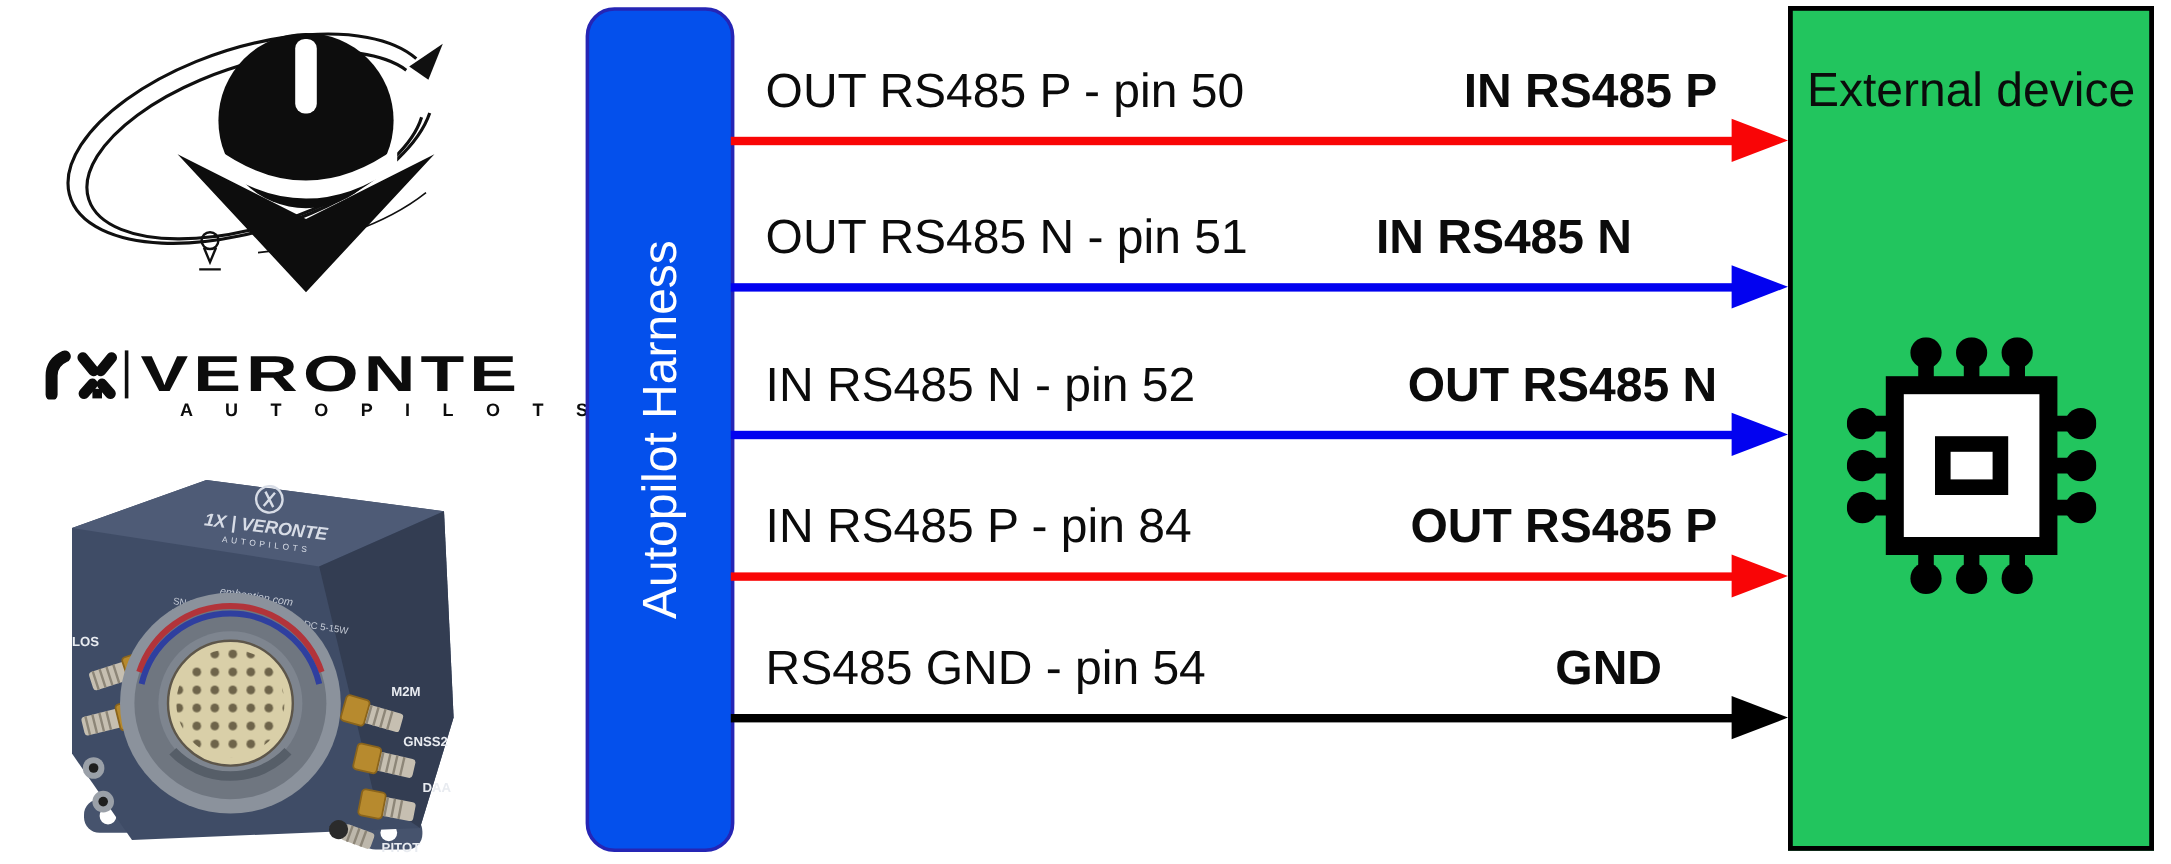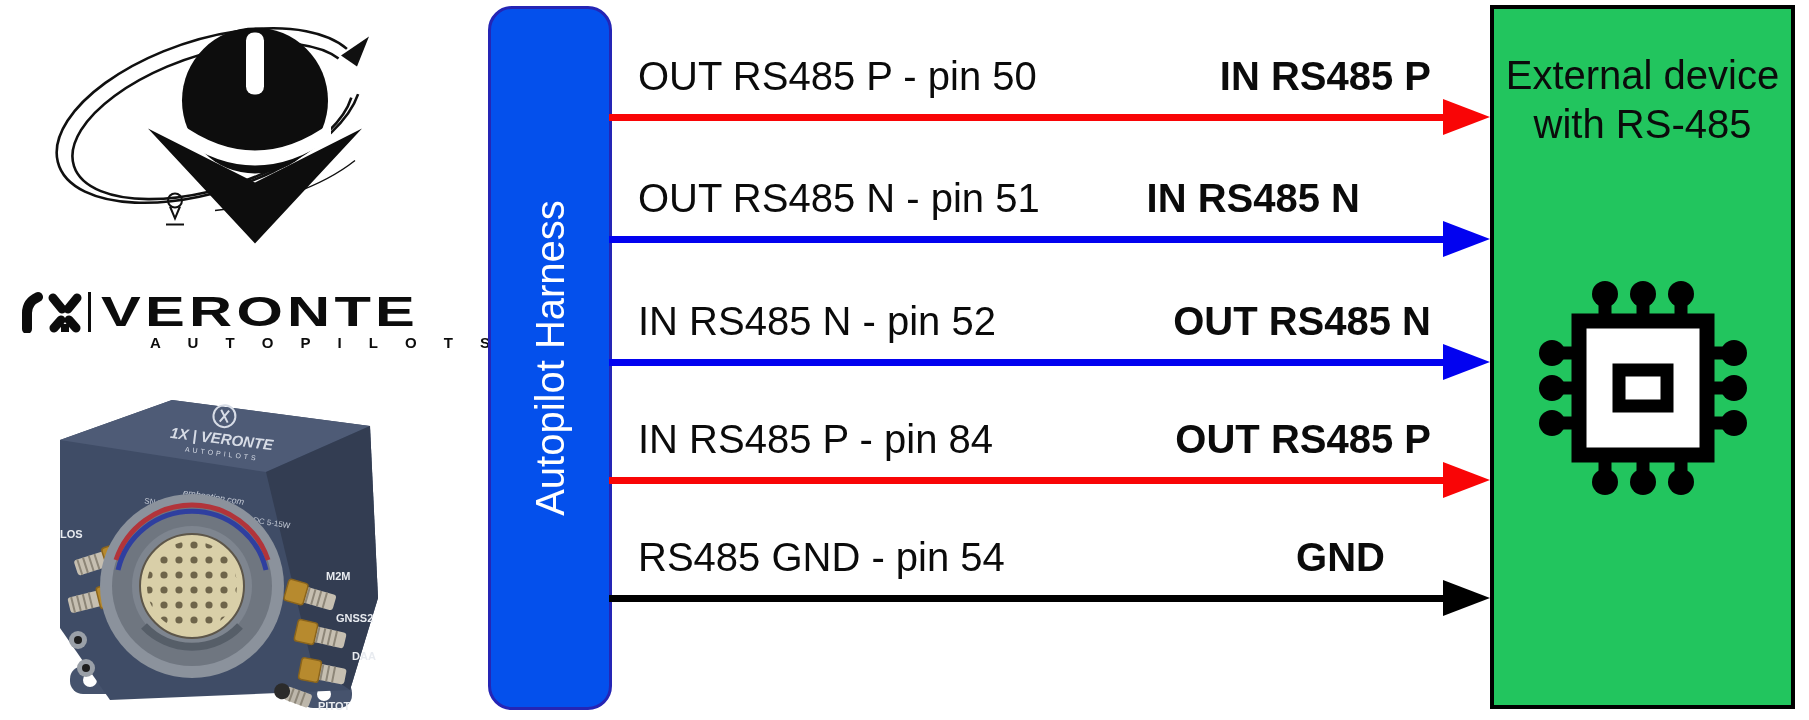--- a/index.html
+++ b/index.html
@@ -2,21 +2,21 @@
 <html><head>
 <meta charset="utf-8">
 <style>
   html,body{margin:0;padding:0;background:#ffffff;}
   #canvas{
     position:relative;width:1809px;height:720px;background:#ffffff;overflow:hidden;
     font-family:"Liberation Sans", sans-serif;color:#000;
   }
   
   .brand-mark{position:absolute;left:55px;top:8px;width:350px;height:245px;}
-  .wordmark-row{position:absolute;left:20px;top:290px;height:44px;display:flex;align-items:center;justify-content:center;}
+  .wordmark-row{position:absolute;left:36px;top:290px;height:44px;display:flex;align-items:center;justify-content:center;}
   .one-x-icon{width:62px;height:42px;flex:0 0 auto;}
   .brand-divider{width:3px;height:40px;background:#0c0c0c;margin:0 10px 0 6px;}
   .wordmark{
     font-size:42px;font-weight:800;letter-spacing:3px;line-height:42px;
     transform:scaleX(1.42);transform-origin:left center;white-space:nowrap;color:#0c0c0c;
   }
   .wordmark-sub{
     position:absolute;left:150px;top:334px;font-size:15px;font-weight:700;
     letter-spacing:11.5px;color:#0c0c0c;white-space:nowrap;
   }
@@ -183,21 +183,20 @@
     </g>
   </svg>
 
   <div class="harness" style="background: rgb(4, 80, 236); border-color: rgb(37, 37, 181);">
     <span class="harness-label">Autopilot Harness</span>
   </div>
 
   <div class="extbox">
     <div class="ext-title">
       <span>External device</span><br>
-      <span>with RS-485</span>
     </div>
     <svg class="chip" viewBox="0 0 208 214" aria-hidden="true">
       <g stroke="#000" stroke-width="13" fill="none" stroke-linecap="butt">
         <line x1="66" y1="40" x2="66" y2="12"></line>
           <line x1="104" y1="40" x2="104" y2="12"></line>
           <line x1="142" y1="40" x2="142" y2="12"></line>
         <line x1="66" y1="174" x2="66" y2="202"></line>
           <line x1="104" y1="174" x2="104" y2="202"></line>
           <line x1="142" y1="174" x2="142" y2="202"></line>
         <line x1="40" y1="72" x2="12" y2="72"></line>

